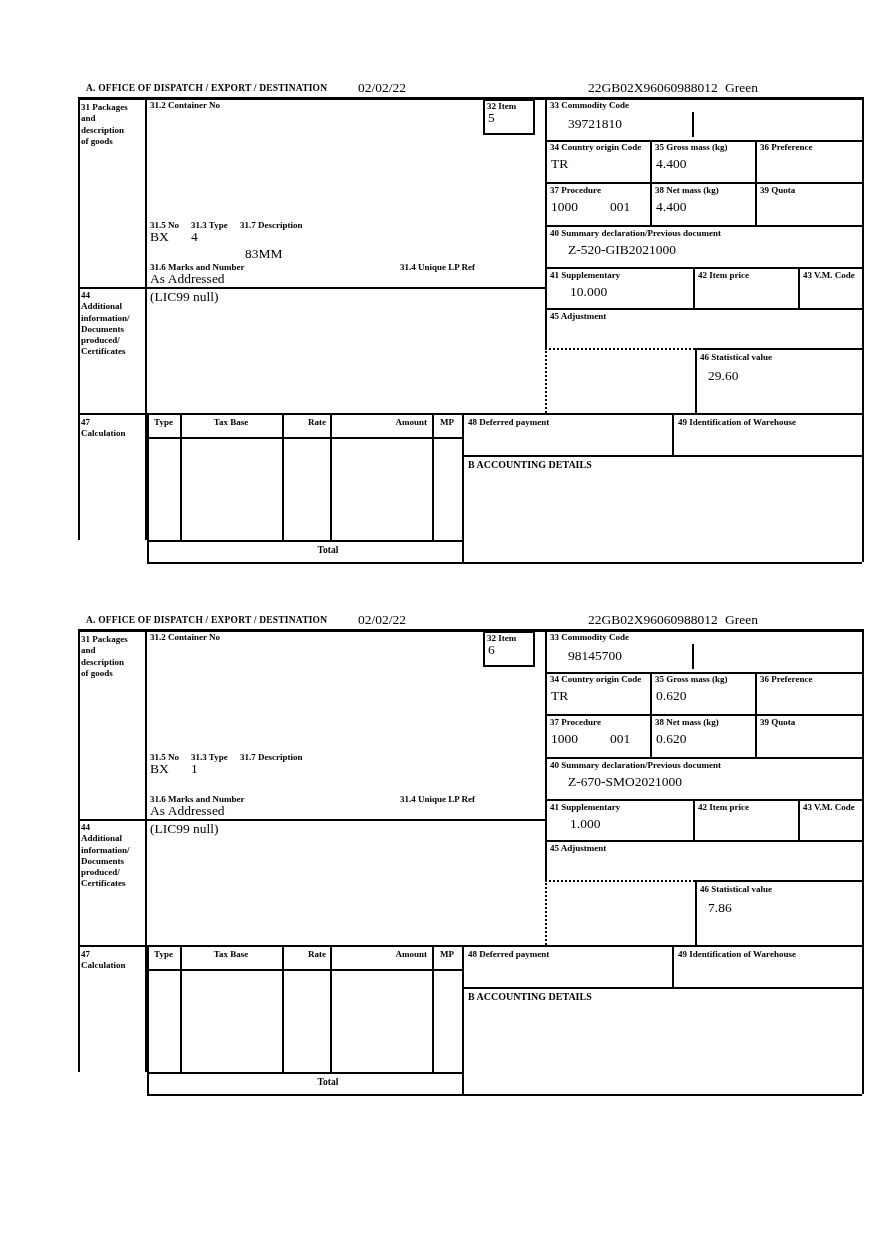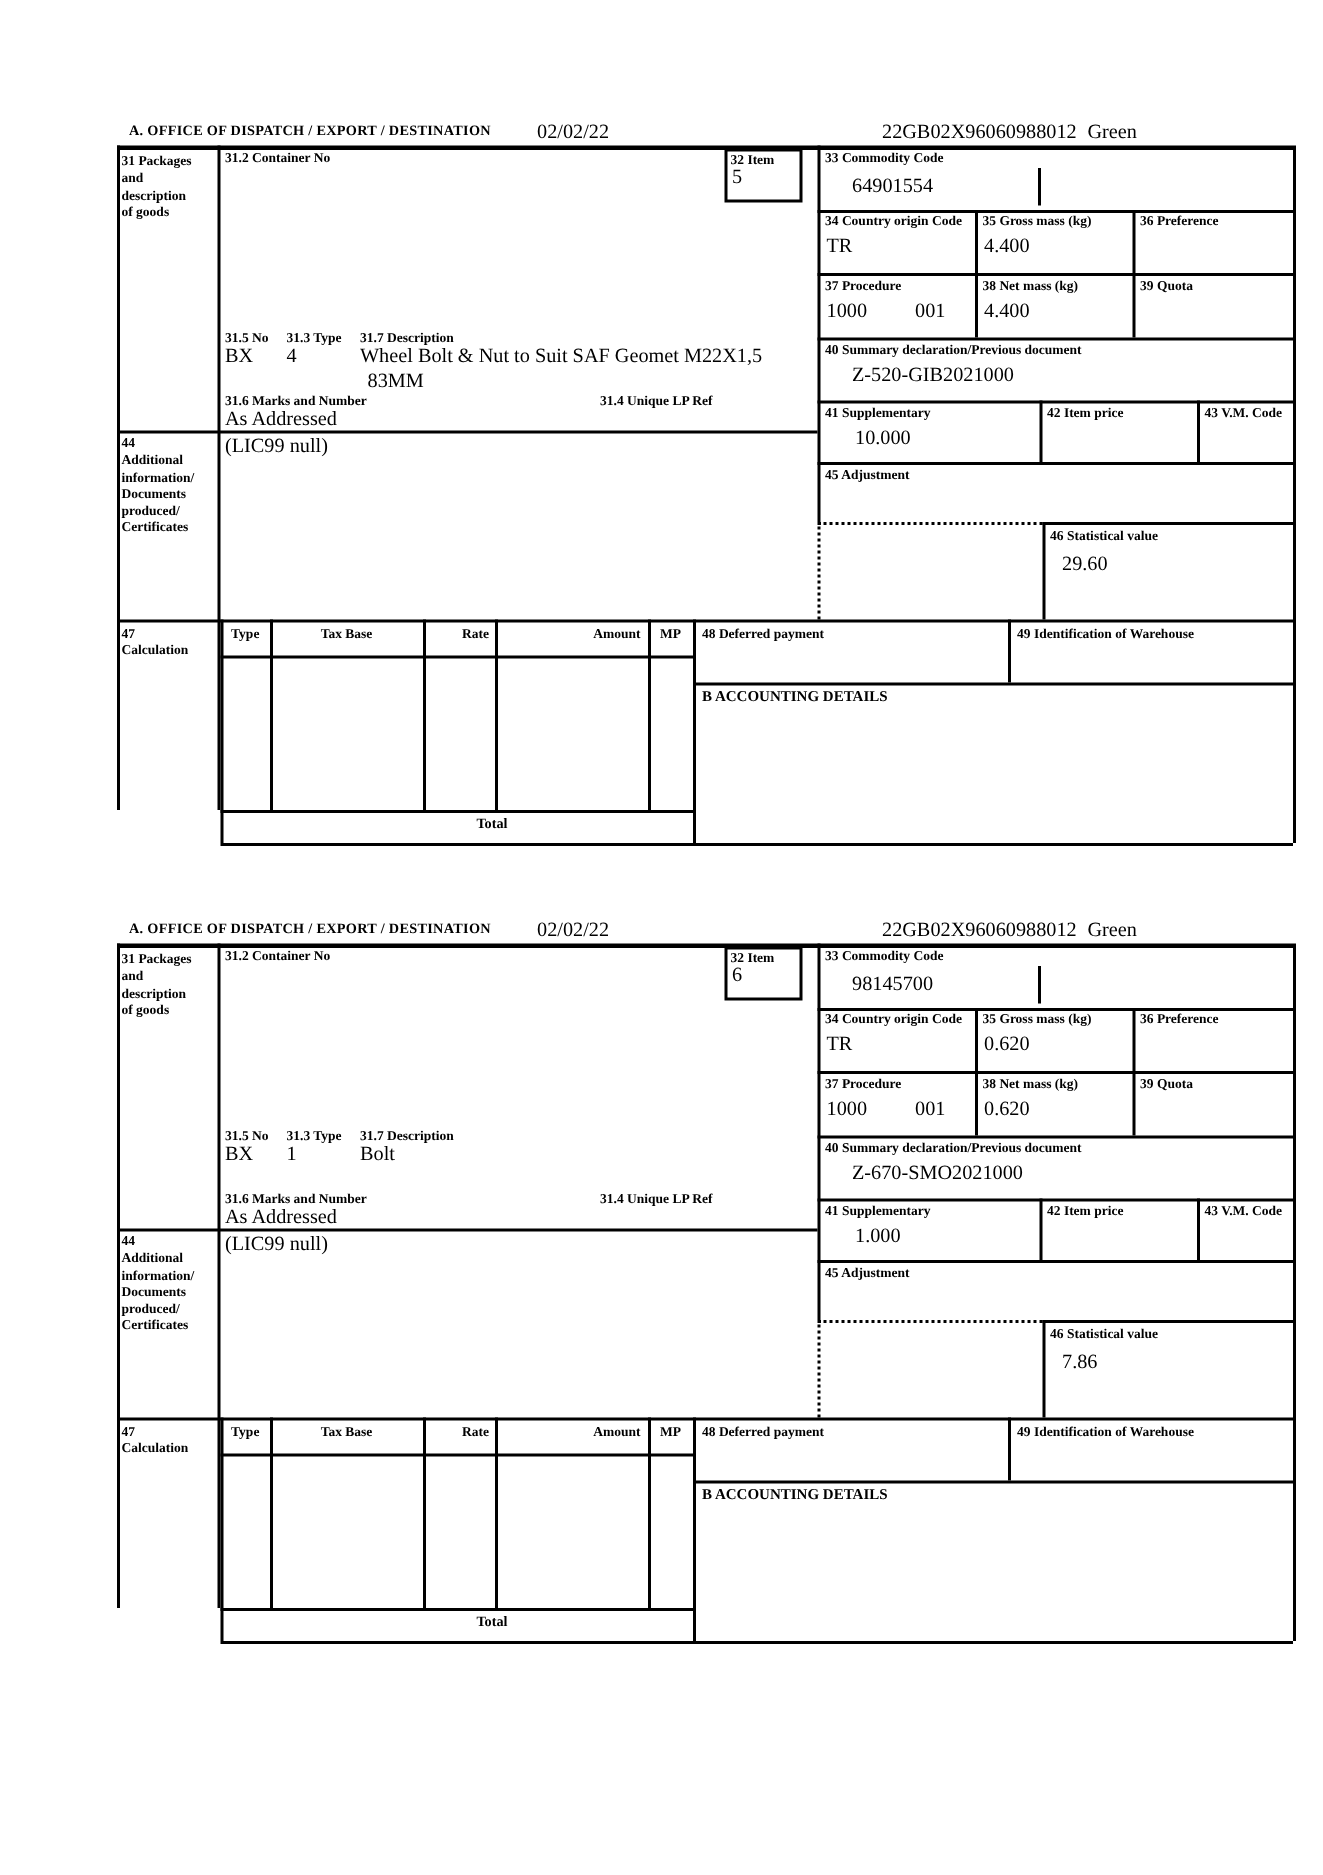--- a/index.html
+++ b/index.html
@@ -71,36 +71,35 @@
 description
 of goods</div>
   <div class="label" style="left:72px;top:20px">31.2 Container No</div>
   <div class="label" style="left:409px;top:21px">32 Item</div>
   <div class="value" style="left:410px;top:30px">5</div>
   <div class="label" style="left:72px;top:140px">31.5 No</div>
   <div class="label" style="left:113px;top:140px">31.3 Type</div>
   <div class="label" style="left:162px;top:140px">31.7 Description</div>
   <div class="value" style="left:72px;top:149px">BX</div>
   <div class="value" style="left:113px;top:149px">4</div>
-  <div class="value wrapv" style="left:162px;top:149px;width:305px">Wheel Bolt &amp; Nut to Suit SAF Geomet M22X1,5</div>
   <div class="value" style="left:167px;top:166px">83MM</div>
   <div class="label" style="left:72px;top:182px">31.6 Marks and Number</div>
   <div class="value" style="left:72px;top:191px">As Addressed</div>
   <div class="label" style="left:322px;top:182px">31.4 Unique LP Ref</div>
 
   <div class="label" style="left:3px;top:210px;width:62px">44
 Additional
 information/
 Documents
 produced/
 Certificates</div>
   <div class="value" style="left:72px;top:209px">(LIC99 null)</div>
 
   <div class="label" style="left:472px;top:20px">33 Commodity Code</div>
-  <div class="value" style="left:490px;top:36px">64901554</div>
+  <div class="value" style="left:490px;top:36px">39721810</div>
   <div class="label" style="left:472px;top:62px">34 Country origin Code</div>
   <div class="value" style="left:473px;top:76px">TR</div>
   <div class="label" style="left:577px;top:62px">35 Gross mass (kg)</div>
   <div class="value" style="left:578px;top:76px">4.400</div>
   <div class="label" style="left:682px;top:62px">36 Preference</div>
   <div class="label" style="left:472px;top:105px">37 Procedure</div>
   <div class="value" style="left:473px;top:119px">1000</div>
   <div class="value" style="left:532px;top:119px">001</div>
   <div class="label" style="left:577px;top:105px">38 Net mass (kg)</div>
   <div class="value" style="left:578px;top:119px">4.400</div>
@@ -173,21 +172,20 @@
 description
 of goods</div>
   <div class="label" style="left:72px;top:20px">31.2 Container No</div>
   <div class="label" style="left:409px;top:21px">32 Item</div>
   <div class="value" style="left:410px;top:30px">6</div>
   <div class="label" style="left:72px;top:140px">31.5 No</div>
   <div class="label" style="left:113px;top:140px">31.3 Type</div>
   <div class="label" style="left:162px;top:140px">31.7 Description</div>
   <div class="value" style="left:72px;top:149px">BX</div>
   <div class="value" style="left:113px;top:149px">1</div>
-  <div class="value wrapv" style="left:162px;top:149px;width:305px">Bolt</div>
   <div class="value" style="left:167px;top:166px"></div>
   <div class="label" style="left:72px;top:182px">31.6 Marks and Number</div>
   <div class="value" style="left:72px;top:191px">As Addressed</div>
   <div class="label" style="left:322px;top:182px">31.4 Unique LP Ref</div>
 
   <div class="label" style="left:3px;top:210px;width:62px">44
 Additional
 information/
 Documents
 produced/

